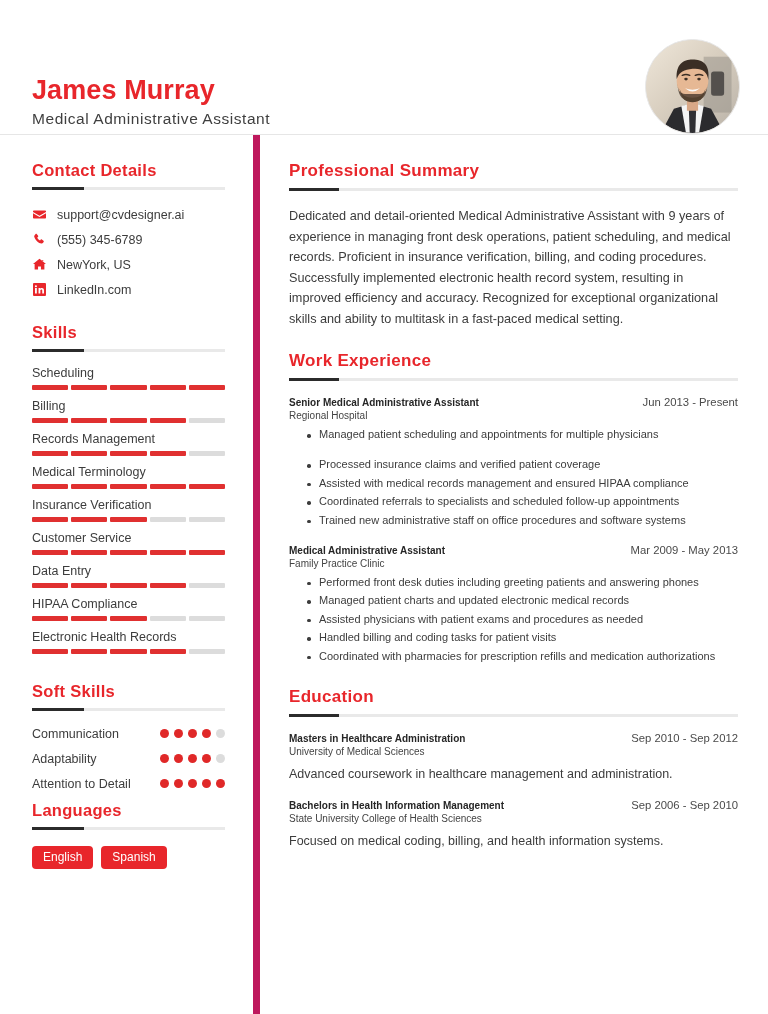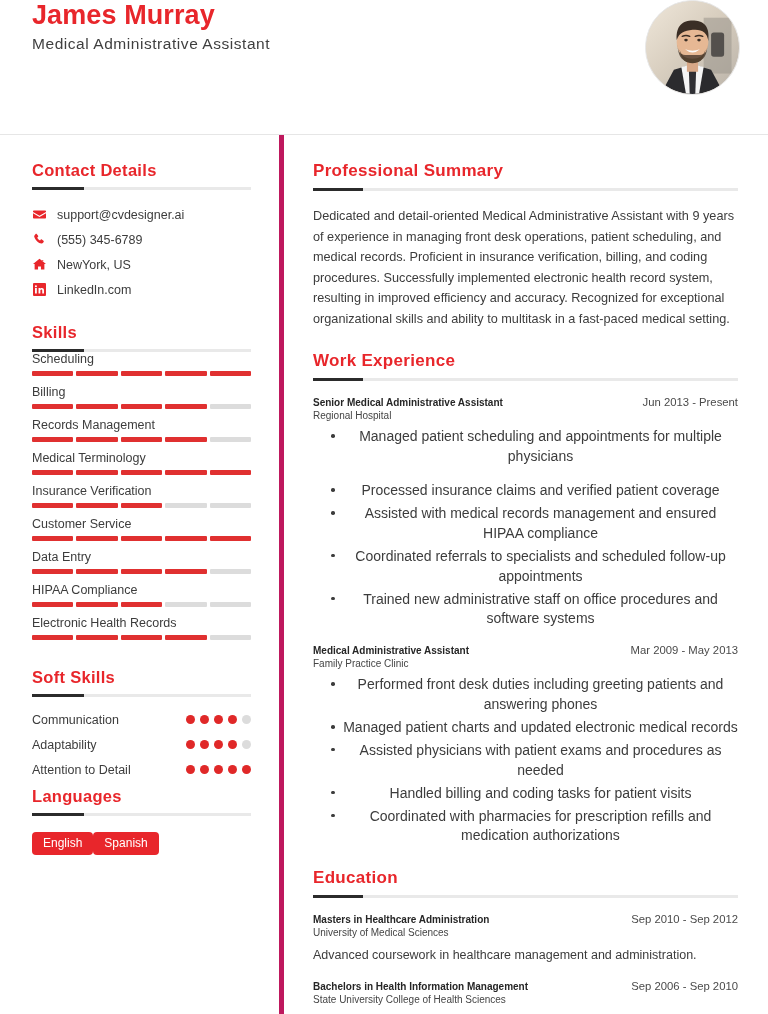--- a/index.html
+++ b/index.html
@@ -21,21 +21,21 @@
     overflow: hidden;
   }
 
   
   .header {
     position: relative;
     height: 135px;
     border-bottom: 1px solid #e6e6e6;
     padding: 0 28px 0 32px;
     display: flex;
-    align-items: flex-start;
+    align-items: flex-end;
     justify-content: space-between;
   }
   .header-text { padding-bottom: 6px; }
   .name {
     font-size: 27px;
     font-weight: bold;
     color: #e8262b;
     letter-spacing: 0.1px;
     line-height: 1.15;
   }
@@ -56,23 +56,23 @@
     flex: none;
     position: relative;
     background: #ded9d2;
   }
   .avatar svg { display: block; width: 100%; height: 100%; }
 
   
   .body-wrap { display: flex; height: 879px; }
 
   .sidebar {
-    width: 284px;
+    width: 260px;
     flex: none;
-    border-right: 5px solid #be185d;
+    border-right: 7px solid #be185d;
     padding: 26px 28px 0 32px;
   }
   .main {
     flex: 1;
     padding: 26px 30px 0 29px;
   }
 
   
   .sec-title {
     font-size: 16.5px;
@@ -111,21 +111,21 @@
     flex: none;
     display: flex;
     align-items: center;
     justify-content: center;
     color: #e8262b;
   }
   .c-icon svg { width: 13px; height: 13px; fill: #e8262b; display: block; }
 
   
   .skills-block { margin-top: 26px; }
-  .skill-list { }
+  .skill-list { margin-top: 14px; }
   .skill-item { margin-bottom: 9px; }
   .skill-name {
     font-size: 12.5px;
     color: #3c3c3c;
     margin-bottom: 5px;
   }
   .skill-bar { display: flex; gap: 3px; }
   .seg {
     flex: 1;
     height: 5px;
@@ -153,21 +153,21 @@
   .dots { display: flex; gap: 5px; padding-top: 3px; flex: none; }
   .dot {
     width: 9px; height: 9px;
     border-radius: 50%;
     background: #dcdcdc;
   }
   .dot.on { background: #e02828; }
 
   
   .lang-block { }
-  .lang-list { margin-top: 16px; display: flex; flex-wrap: wrap; }
+  .lang-list { margin-top: 16px; display: flex; gap: 8px; flex-wrap: wrap; }
   .lang-chip {
     background: #e8262b;
     color: #fff;
     font-size: 12px;
     padding: 5px 11px 6px;
     border-radius: 4px;
     line-height: 1;
   }
 
   
@@ -203,26 +203,25 @@
     color: #444;
     margin-top: 2px;
   }
   .bullets {
     margin: 6px 0 0 18px;
     padding: 0;
     list-style: none;
   }
   .bullets li {
     position: relative;
-    font-size: 14px;
+    font-size: 11px;
     line-height: 1.42;
     color: #3c3c3c;
     margin-bottom: 3px;
     padding-left: 12px;
-    text-align: center;
   }
   .bullets li::before {
     content: "";
     position: absolute;
     left: 0; top: 7px;
     width: 3.5px; height: 3.5px;
     border-radius: 50%;
     background: #3c3c3c;
   }
   .bullets li.gap-after { margin-bottom: 14px; }

